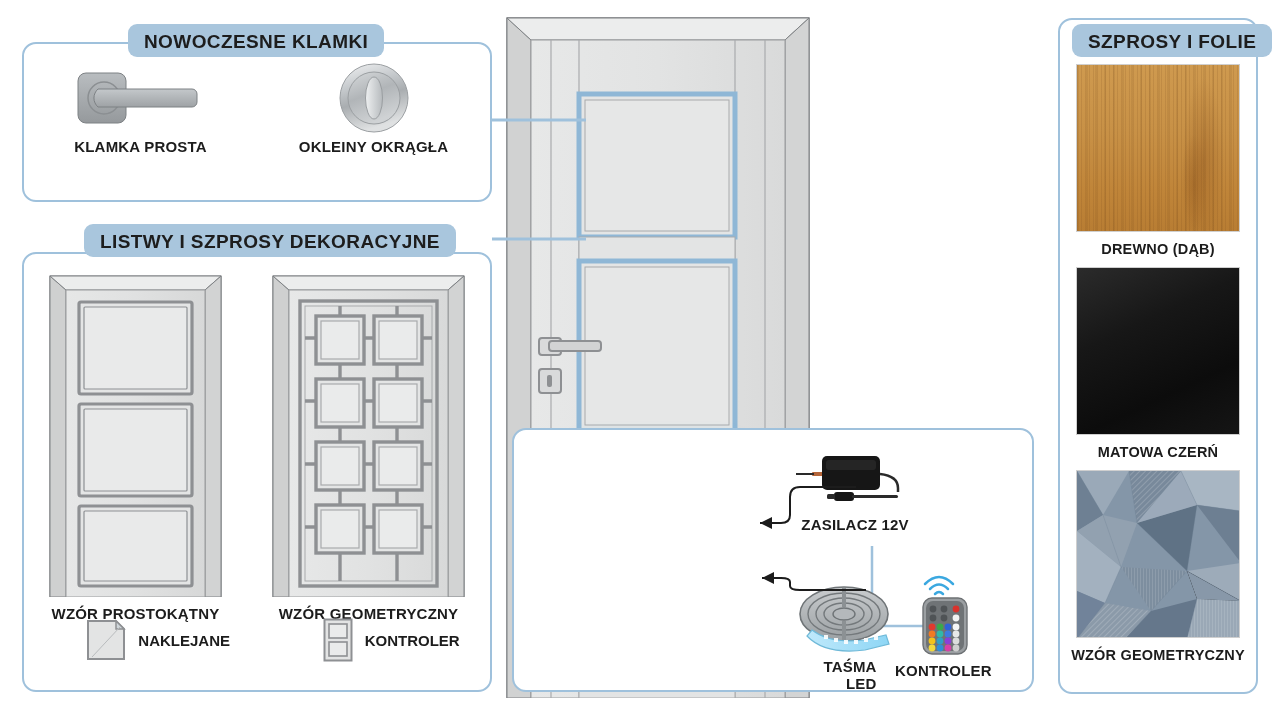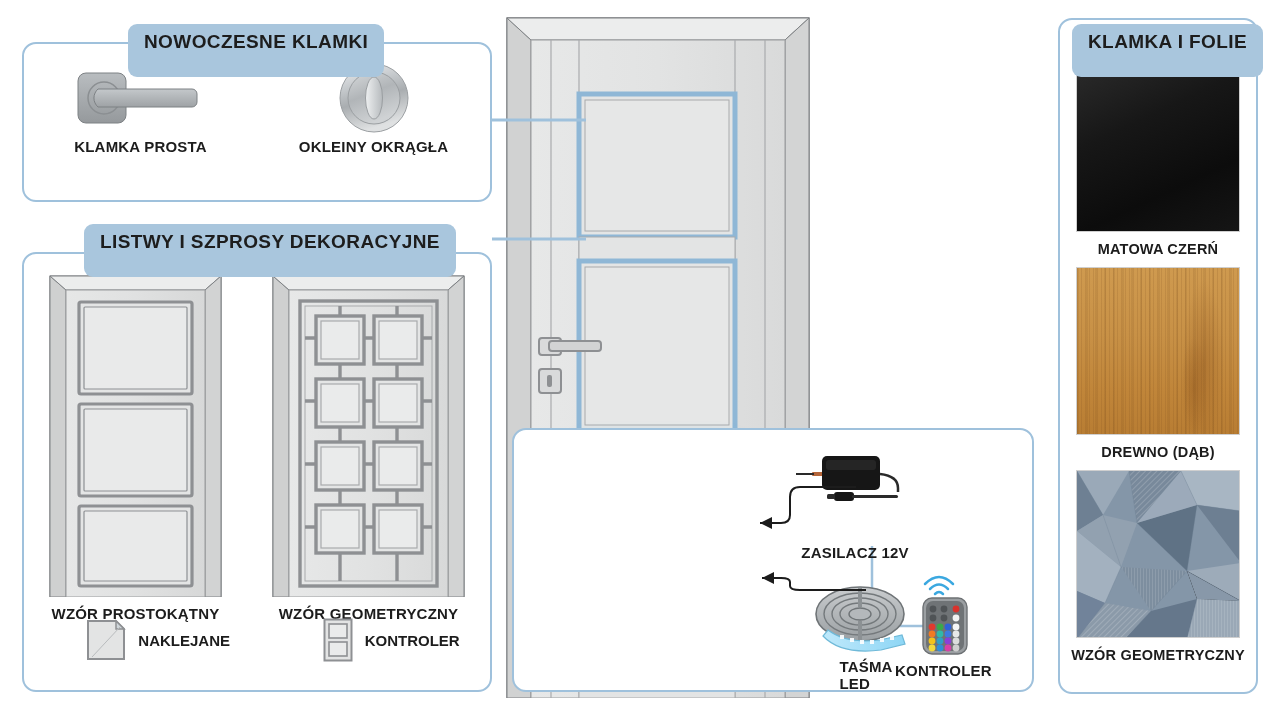--- a/index.html
+++ b/index.html
@@ -19,31 +19,31 @@
     border-radius: 14px;
     background: #ffffff;
   }
   .panel-title {
     position: absolute;
     background: #a9c6dd;
     color: #1d1d1d;
     font-size: 19px;
     font-weight: bold;
     letter-spacing: .4px;
-    padding: 7px 16px 24px 16px;
+    padding: 7px 16px 4px 16px;
     border-radius: 9px;
     white-space: nowrap;
     z-index: 6;
   }
   .caption {
     font-size: 15px;
     font-weight: bold;
     color: #1c1c1c;
     letter-spacing: .2px;
-    text-align: left;
+    text-align: right;
     white-space: nowrap;
   }
 
   
   #panel-handles { left: 22px; top: 42px; width: 470px; height: 160px; }
   #title-handles { left: 128px; top: 24px; }
   .handle-row {
     position: absolute; left: 0; top: 18px; width: 100%;
     display: flex; justify-content: space-around; align-items: flex-start;
   }
@@ -372,35 +372,35 @@
   <div class="panel" id="panel-led">
 
     <svg style="position:absolute;left:0;top:0;width:100%;height:100%;pointer-events:none">
       <path d="M358 116 L358 196 L410 196" stroke="#9fc1dc" stroke-width="2.5" fill="none"></path>
     </svg>
 
     <svg style="position:absolute;left:-120px;top:0;width:300px;height:100%;pointer-events:none">
       <path d="M180 76 Q196 76 196 90 L196 96" stroke="#1c1c1c" stroke-width="2" fill="none" opacity="0"></path>
     </svg>
 
-    <div class="led-item" style="left:282px; top:22px;gap:28px;">
+    <div class="led-item" style="left:282px; top:22px;">
       <svg width="118" height="58" viewBox="0 0 118 58">
         <rect x="16" y="20" width="12" height="4" rx="1" fill="#b5663a"></rect>
         <rect x="0" y="21" width="18" height="2" fill="#2a2a2a"></rect>
         <rect x="26" y="4" width="58" height="34" rx="5" fill="#161616"></rect>
         <rect x="30" y="8" width="50" height="10" rx="3" fill="#2c2c2c" opacity=".7"></rect>
         <path d="M84 22 q18 2 18 14 v4" stroke="#2a2a2a" stroke-width="2.5" fill="none"></path>
         <rect x="38" y="40" width="20" height="9" rx="3" fill="#161616"></rect>
         <rect x="31" y="42" width="8" height="5" rx="1.5" fill="#2a2a2a"></rect>
         <rect x="56" y="43" width="46" height="3" rx="1.5" fill="#2a2a2a"></rect>
       </svg>
       <div class="caption led-cap">ZASILACZ 12V</div>
     </div>
 
-    <div class="led-item" style="left:296px; top:152px;">
+    <div class="led-item" style="left:280px; top:152px;">
       <svg width="112" height="70" viewBox="0 0 112 70">
         <defs>
           <linearGradient id="reelG" x1="0" y1="0" x2="0" y2="1">
             <stop offset="0" stop-color="#c9ccce"></stop>
               <stop offset="1" stop-color="#9ba0a3"></stop>
           </linearGradient>
           <linearGradient id="tapeG" x1="0" y1="0" x2="1" y2="0">
             <stop offset="0" stop-color="#bfe9fb"></stop>
               <stop offset="1" stop-color="#8ed6f5"></stop>
           </linearGradient>
@@ -479,27 +479,27 @@
     <polygon points="760,523 772,517 772,529" fill="#1c1c1c"></polygon>
 
     <path d="M866 590 L800 590 Q790 590 790 586 L790 582 Q790 578 781 578 L762 578" stroke="#1c1c1c" stroke-width="2" fill="none"></path>
     <polygon points="762,578 774,572 774,584" fill="#1c1c1c"></polygon>
   </svg>
 
   <div class="panel" id="panel-ven">
     <div class="swatch-list">
 
       <div class="swatch-block">
+        <div class="swatch sw-wood"></div>
+        <div class="caption swatch-cap">DREWNO (DĄB)</div>
+      </div>
+
+      <div class="swatch-block">
         <div class="swatch sw-black"></div>
         <div class="caption swatch-cap">MATOWA CZERŃ</div>
-      </div>
-
-      <div class="swatch-block">
-        <div class="swatch sw-wood"></div>
-        <div class="caption swatch-cap">DREWNO (DĄB)</div>
       </div>
 
       <div class="swatch-block">
         <div class="swatch sw-geo">
           <svg width="164" height="168" viewBox="0 0 164 168" style="display:block">
             <defs>
               <pattern id="hatch1" width="4" height="4" patternUnits="userSpaceOnUse" patternTransform="rotate(45)">
                 <line x1="0" y1="0" x2="0" y2="4" stroke="#ffffff" stroke-width="1" opacity=".35"></line>
               </pattern>
               <pattern id="hatch2" width="3" height="3" patternUnits="userSpaceOnUse">
@@ -535,15 +535,15 @@
               <path d="M120,34 L110,100 L164,130"></path>
               <path d="M120,128 L110,168"></path>
             </g>
           </svg>
         </div>
         <div class="caption swatch-cap">WZÓR GEOMETRYCZNY</div>
       </div>
 
     </div>
   </div>
-  <div class="panel-title" id="title-ven">KLAMKA I FOLIE</div>
+  <div class="panel-title" id="title-ven">SZPROSY I FOLIE</div>
 
 </div>
 
 </body></html>

